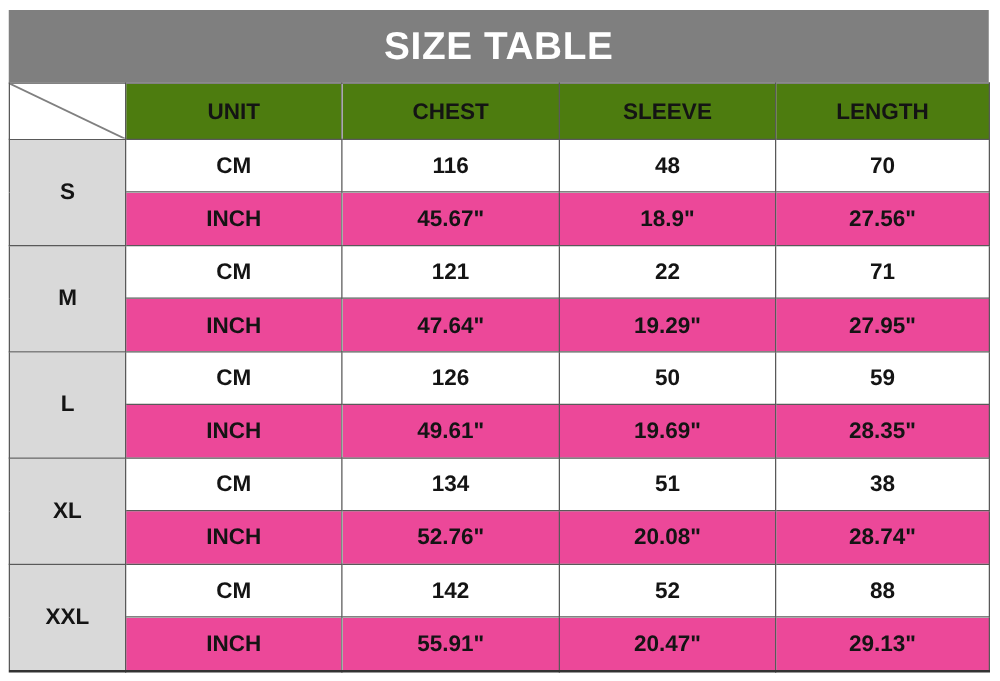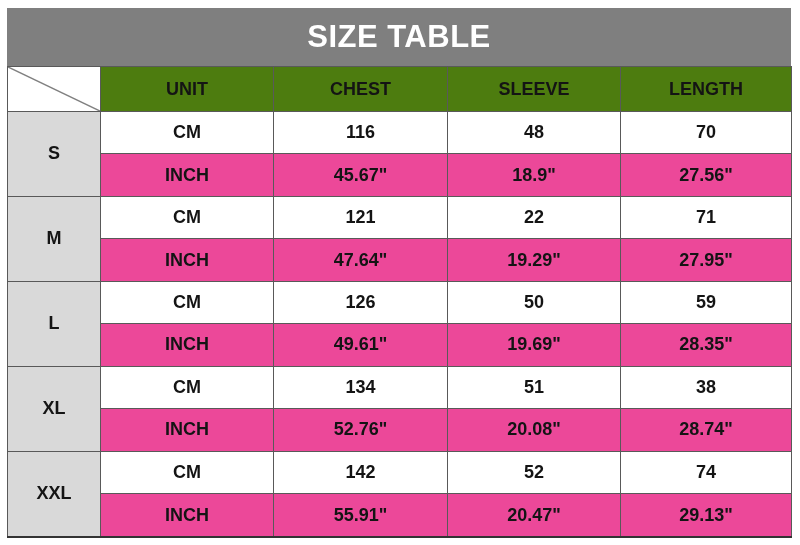--- a/index.html
+++ b/index.html
@@ -161,21 +161,21 @@
           <td class="cell-gray">52.76"</td>
           <td class="cell-gray">20.08"</td>
           <td class="cell-gray">28.74"</td>
         </tr>
 
         <tr>
           <td class="size-cell" rowspan="2">XXL</td>
           <td class="cell-white">CM</td>
           <td class="cell-white">142</td>
           <td class="cell-white">52</td>
-          <td class="cell-white">74</td>
+          <td class="cell-white">88</td>
         </tr>
         <tr>
           <td class="cell-gray">INCH</td>
           <td class="cell-gray">55.91"</td>
           <td class="cell-gray">20.47"</td>
           <td class="cell-gray">29.13"</td>
         </tr>
       </tbody>
     </table>
   </div>

